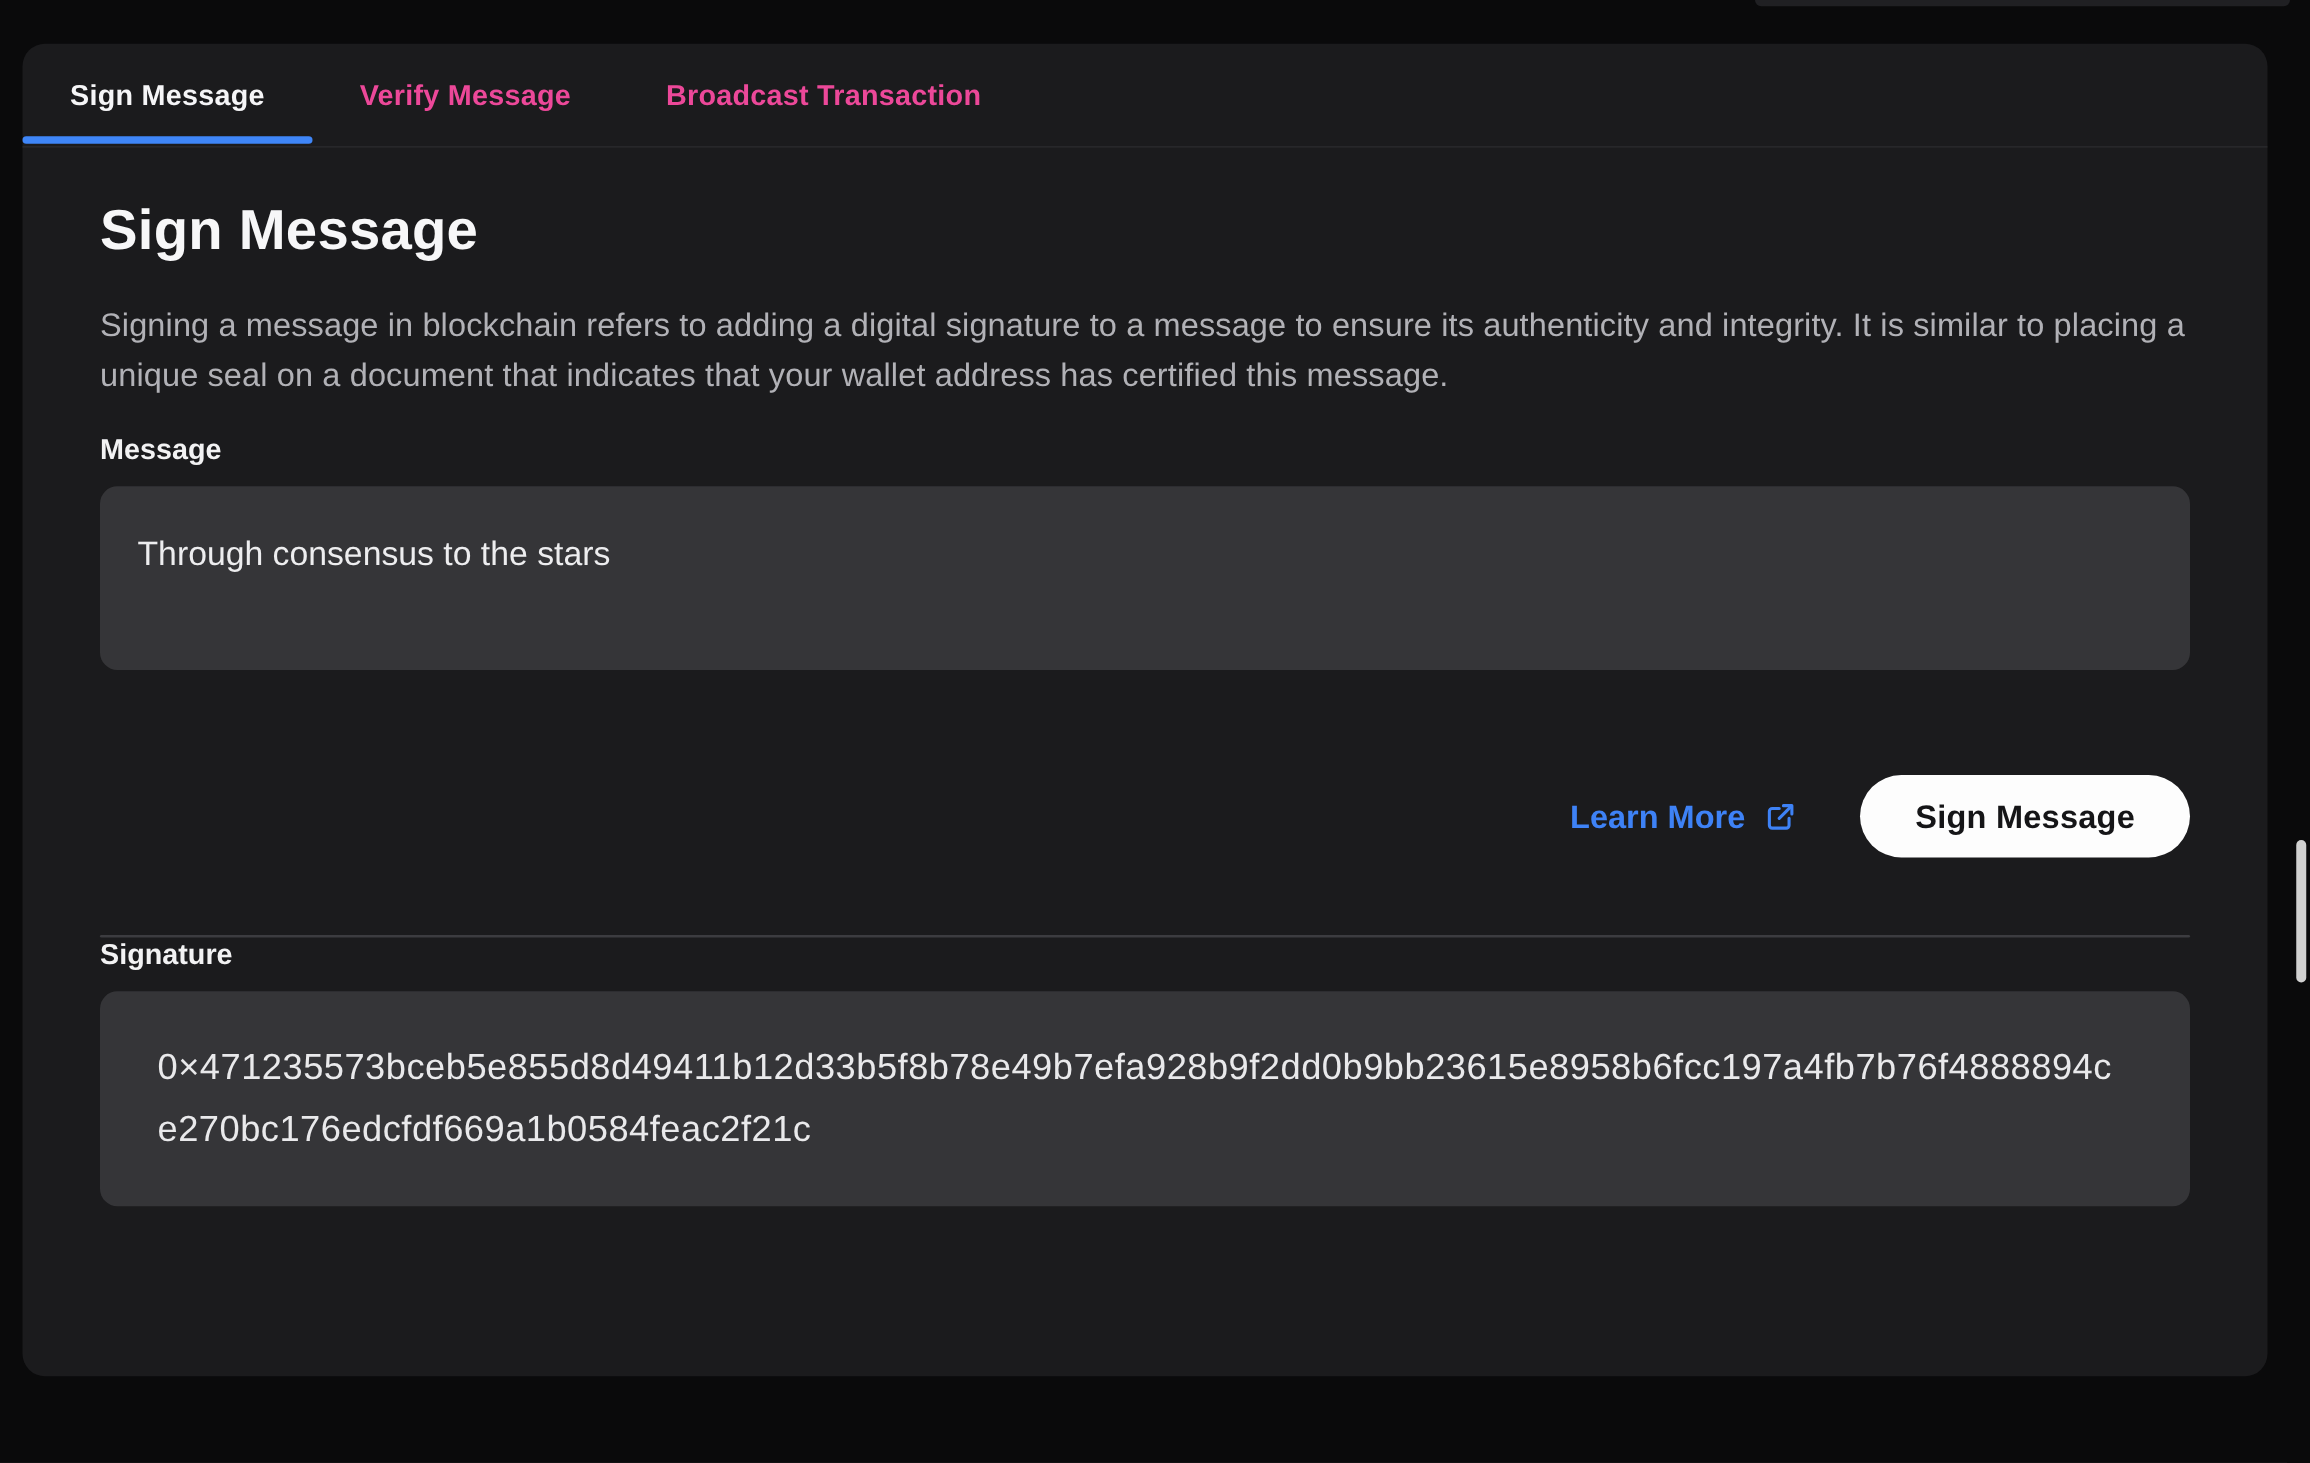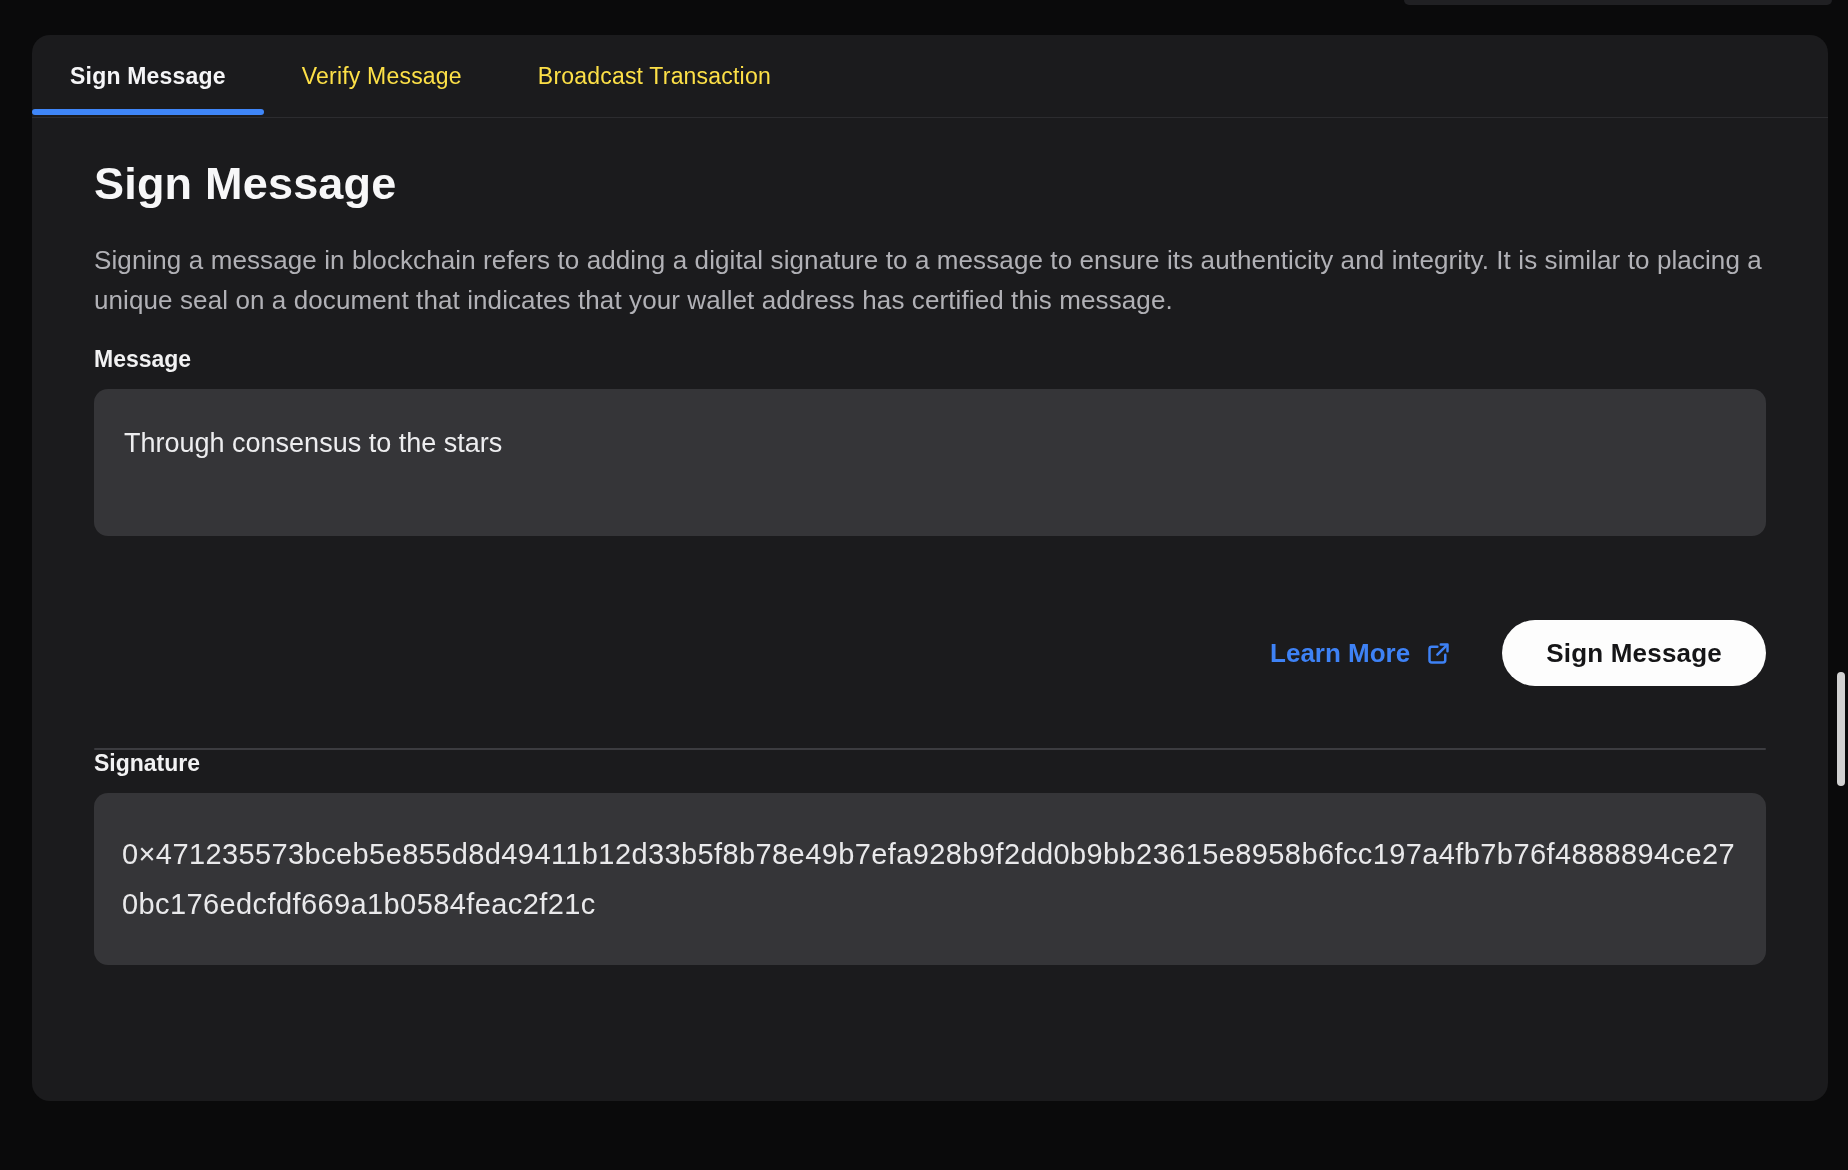--- a/index.html
+++ b/index.html
@@ -16,33 +16,33 @@
     background:#202023;border-radius:0 0 10px 10px;
   }
 
   
   .scroll-thumb{
     position:absolute;right:3px;top:672px;width:8px;height:114px;
     background:rgba(245,245,245,0.85);border-radius:4px;
   }
 
   .card{
-    position:absolute;left:32px;top:35px;width:1796px;height:1066px;
+    position:absolute;left:18px;top:35px;width:1796px;height:1066px;
     background:#1b1b1d;border-radius:18px;
   }
 
   
   .tabs{
     display:flex;align-items:stretch;height:82px;
     border-bottom:1px solid #2c2c2f;
   }
   .tab{
     position:relative;display:flex;align-items:center;
     padding:0 38px;cursor:pointer;
-    font-size:23px;font-weight:400;color:#fde047;letter-spacing:.2px;
+    font-size:23px;font-weight:700;color:#ec4899;letter-spacing:.2px;
   }
   .tab.active{color:#f5f5f7;font-weight:700;}
   .tab.active::after{
     content:"";position:absolute;left:0;right:0;bottom:2px;height:6px;
     border-radius:3px;background:#3f86f8;
   }
 
   
   .body-pad{position:relative;padding:0 62px;}
 
@@ -97,21 +97,21 @@
     letter-spacing:.2px;
   }
 
   .divider{margin-top:62px;height:2px;background:#3c3c40;border-radius:1px;}
 
   .signature-label{}
   .signature-box{
     box-sizing:border-box;
     margin-top:16px;width:100%;min-height:162px;
     background:#353538;border-radius:14px;
-    padding:36px 28px;
+    padding:36px 46px;
     color:#e9e9eb;font-size:29px;line-height:50px;letter-spacing:.4px;
     word-break:break-all;
   }
 
   svg{display:block;}
 </style>
 </head>
 <body>
 
 <div class="top-sliver"></div>

